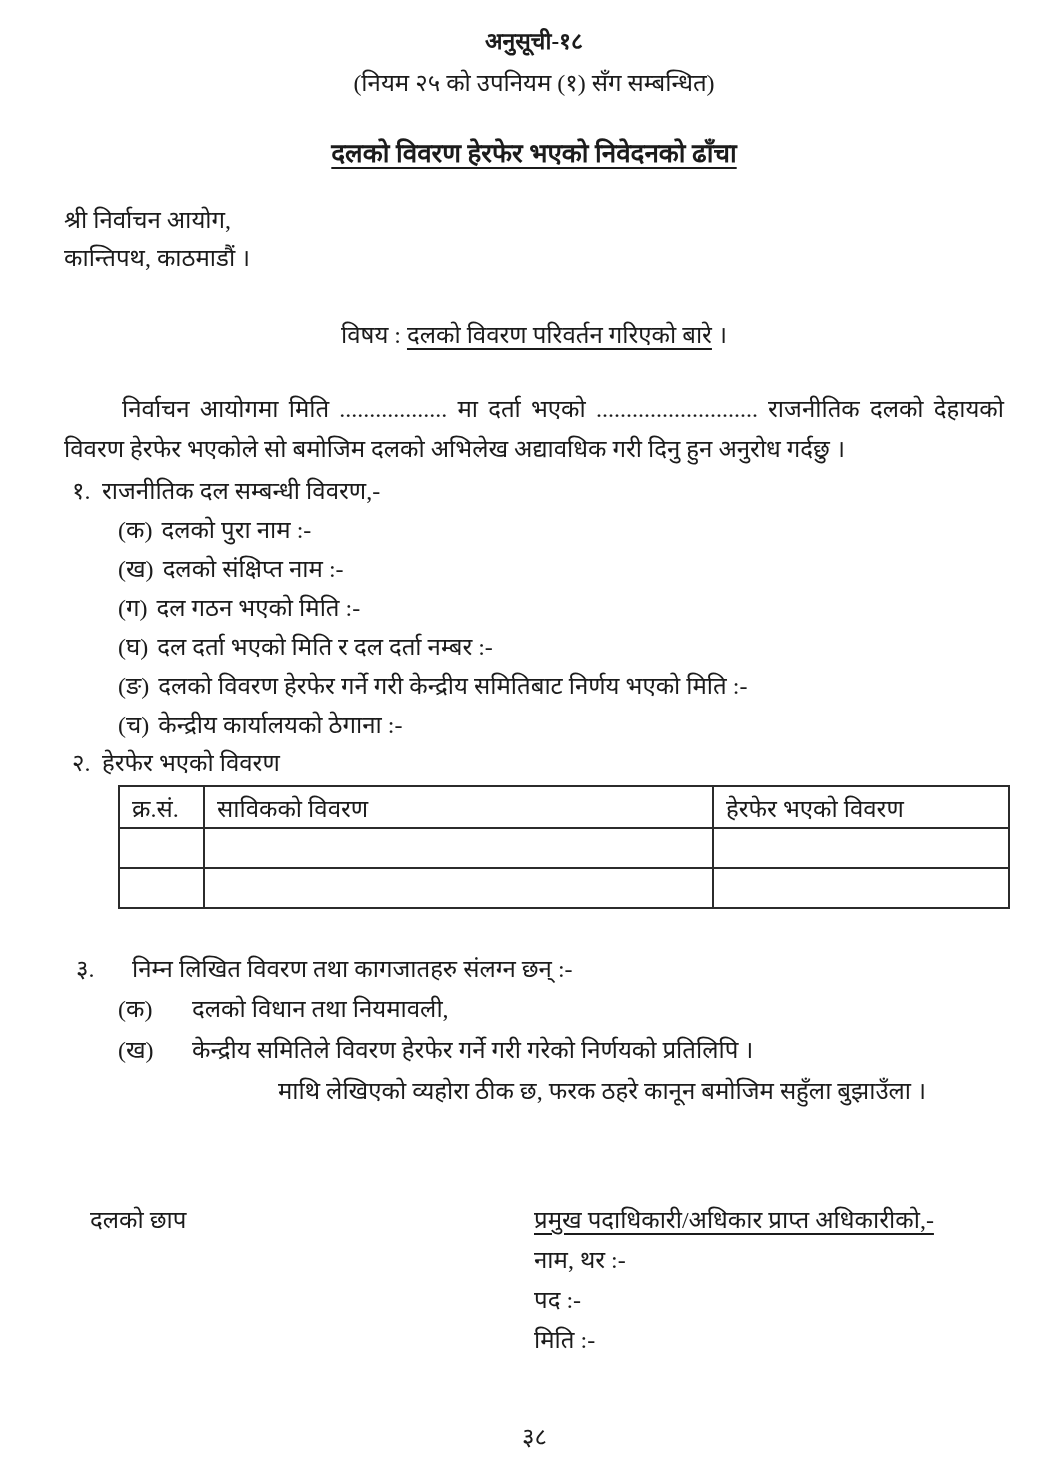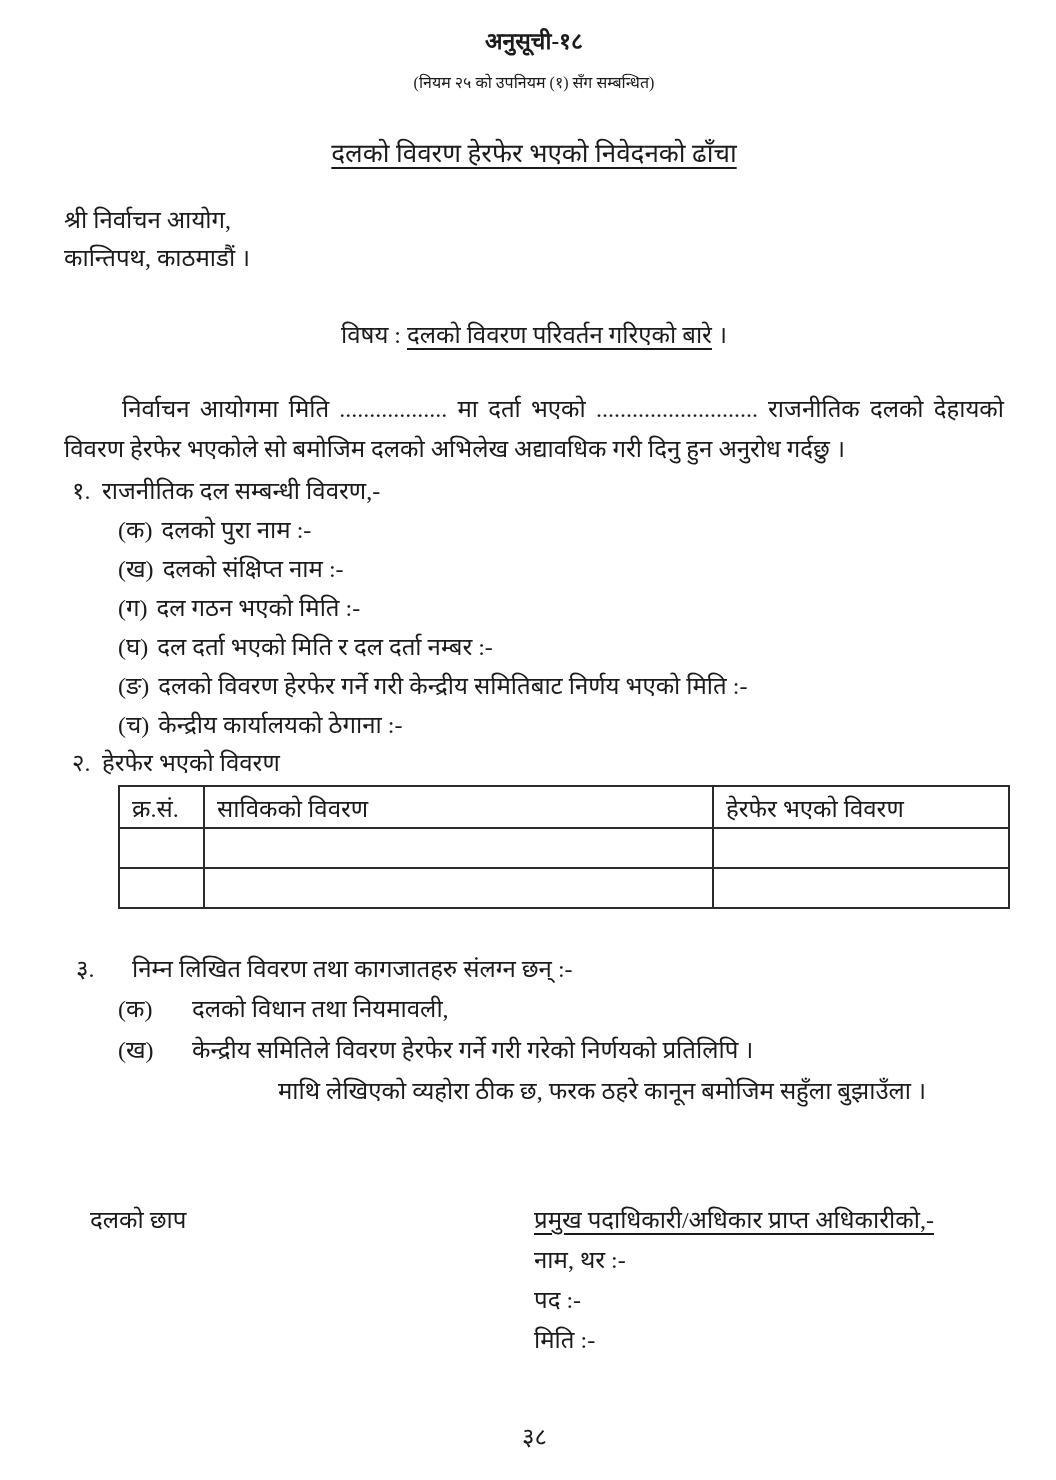--- a/index.html
+++ b/index.html
@@ -12,25 +12,25 @@
   }
   .page {
     position: relative;
     width: 1056px; height: 1480px;
     box-sizing: border-box;
     padding: 24px 52px 0 64px;
     overflow: hidden;
   }
   .center { text-align: center; }
   .annex-title { font-weight: bold; font-size: 23px; line-height: 36px; }
-  .annex-subtitle { font-size: 16px; line-height: 34px; margin-top: 6px; }
+  .annex-subtitle { font-size: 24px; line-height: 34px; margin-top: 6px; }
   .form-title-wrap { margin-top: 36px; }
   .form-title {
     display: inline-block;
-    font-weight: normal; font-size: 26px; line-height: 36px;
+    font-weight: bold; font-size: 26px; line-height: 36px;
     text-decoration: underline;
     text-underline-offset: 5px;
   }
   .address { margin-top: 29px; line-height: 38px; }
   .subject-line { margin-top: 40px; line-height: 36px; }
   .subject-text { text-decoration: underline; text-underline-offset: 5px; }
   .body-paragraph {
     margin: 36px 0 0 0;
     text-align: justify;
     text-indent: 58px;

